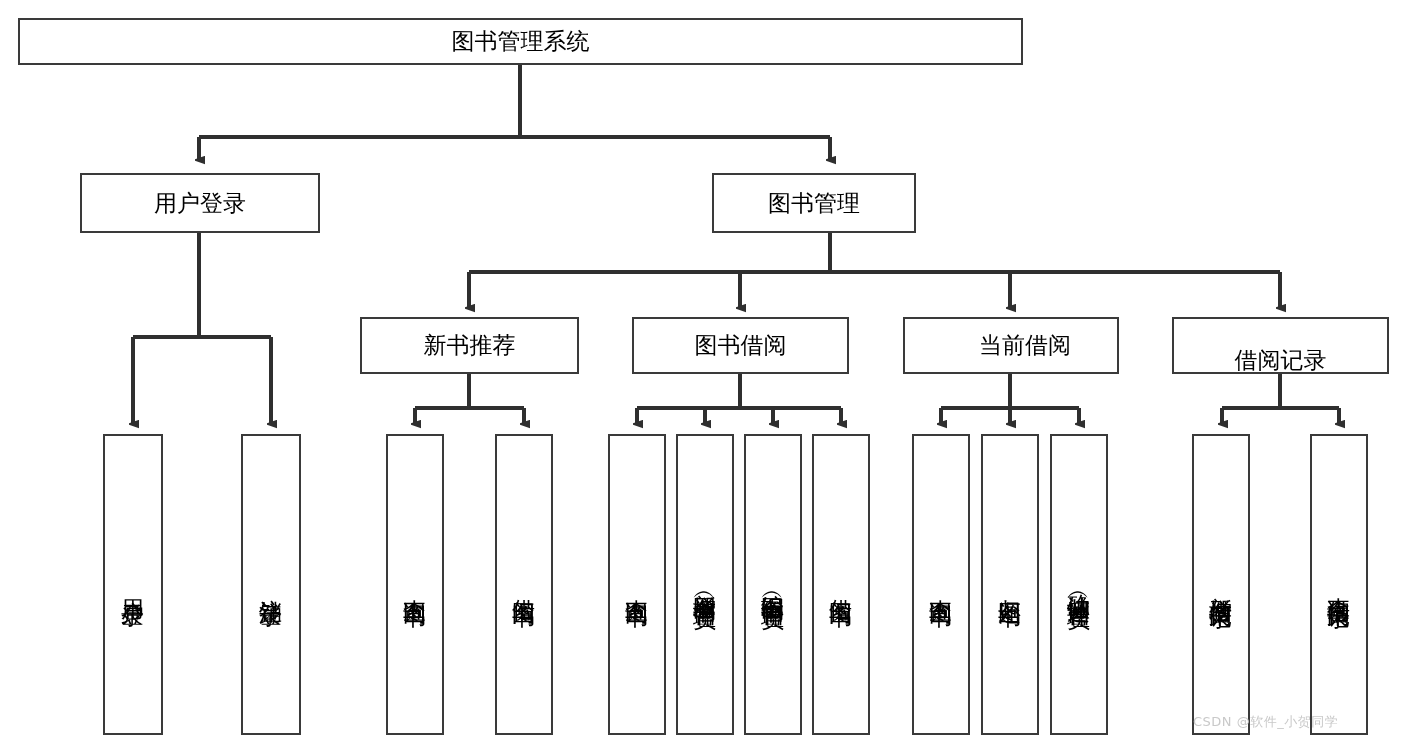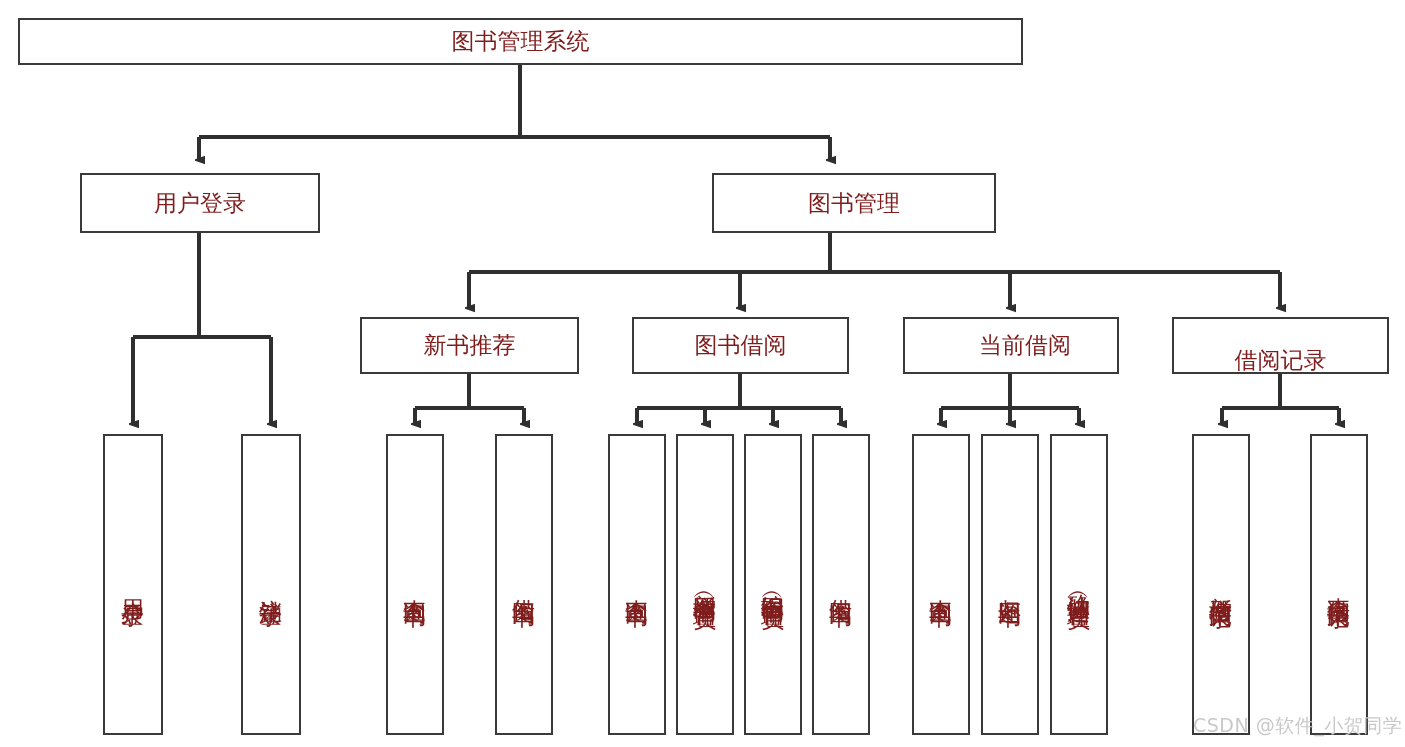--- a/index.html
+++ b/index.html
@@ -34,21 +34,21 @@
     align-items: center;
     justify-content: center;
     color: #3c3c3c;
     z-index: 2;
   }
   .node-label {
     display: block;
     text-align: center;
     line-height: 1.06;
     white-space: nowrap;
-    color: #7f1d1d;
+    color: #000000;
   }
   .node.horiz .node-label {
     font-size: 23px;
   }
   .node.root .node-label {
     font-size: 23px;
   }
   .node.vert {
     align-items: center;
     justify-content: center;
@@ -59,21 +59,21 @@
     font-size: 23px;
     line-height: 1.05;
     letter-spacing: 2px;
     white-space: nowrap;
     max-height: 286px;
   }
   #watermark {
     position: absolute;
     left: 1193px;
     top: 713px;
-    font-size: 19px;
+    font-size: 13px;
     color: #c9c9c9;
     letter-spacing: 0.5px;
     white-space: nowrap;
     z-index: 5;
     font-family: "DejaVu Sans", "Liberation Sans", sans-serif;
     text-align: center;
   }
 </style>
 </head>
 <body>
@@ -131,21 +131,21 @@
   </svg>
 
   <div class="node root horiz" style="left:18px; top:18px; width:1005px; height:47px;">
     <span class="node-label">图书管理系统</span>
   </div>
 
   <div class="node horiz" style="left:80px; top:173px; width:240px; height:60px;">
     <span class="node-label">用户登录</span>
   </div>
 
-  <div class="node horiz" style="left:712px; top:173px; width:284px; height:60px;">
+  <div class="node horiz" style="left:712px; top:173px; width:204px; height:60px;">
     <span class="node-label">图书管理</span>
   </div>
 
   <div class="node horiz" style="left:632px; top:317px; width:217px; height:57px;">
     <span class="node-label">图书借阅</span>
   </div>
 
   <div class="node horiz" style="left:360px; top:317px; width:219px; height:57px;">
     <span class="node-label">新书推荐</span>
   </div>

